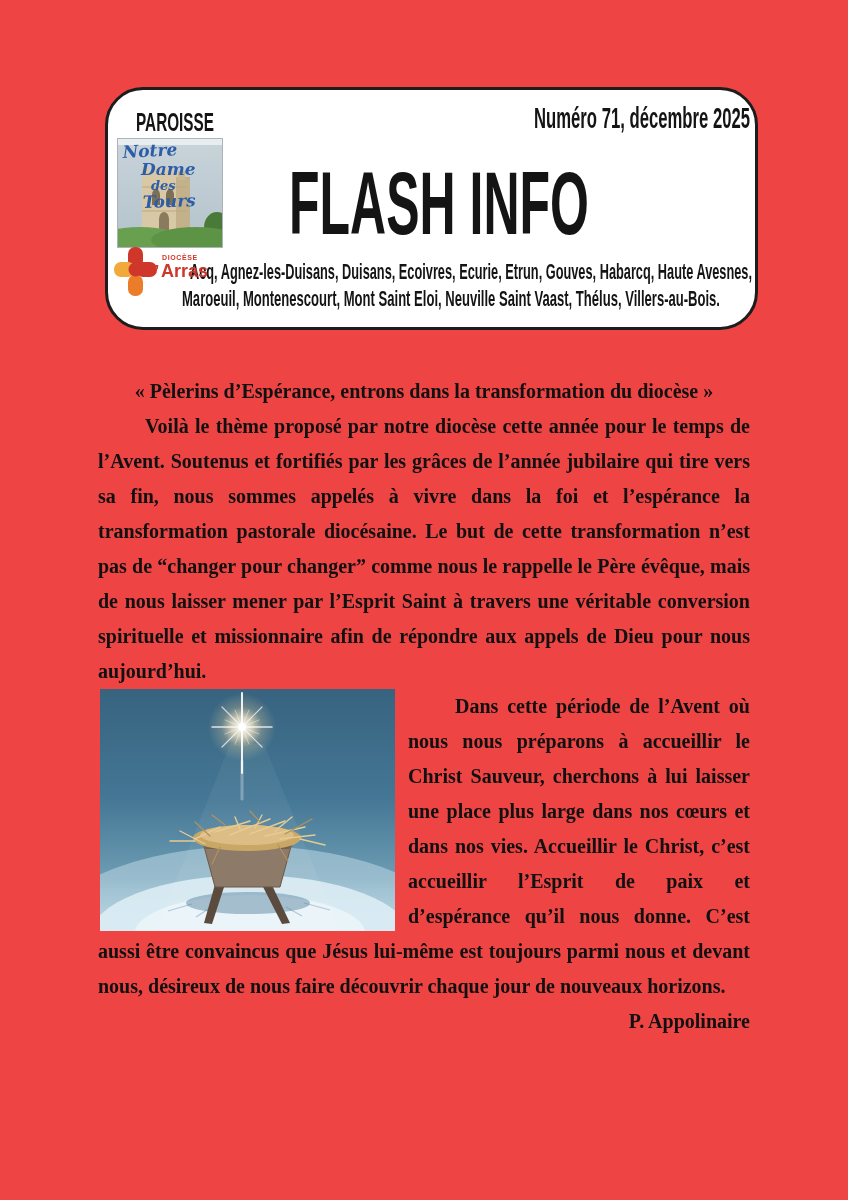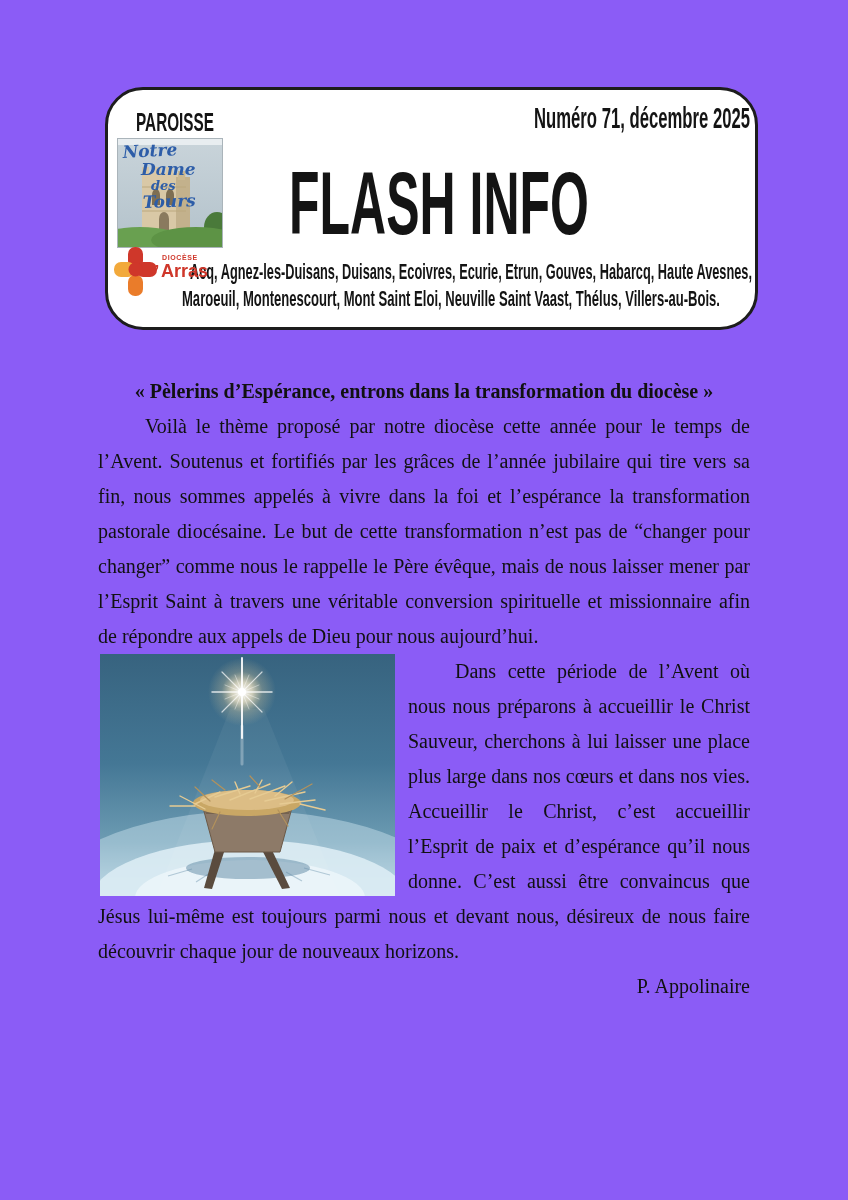--- a/index.html
+++ b/index.html
@@ -1,33 +1,33 @@
 <!DOCTYPE html>
 <html><head>
 <meta charset="utf-8">
 <style>
   html,body{margin:0;padding:0;background:#ffffff;}
-  .page{position:relative;width:848px;height:1200px;background:#8b5cf6;overflow:hidden;
+  .page{position:relative;width:848px;height:1200px;background:#ef4444;overflow:hidden;
         font-family:"Liberation Serif",serif;color:#111;}
   
   .masthead{position:relative;box-sizing:border-box;margin:87px 0 0 105px;width:653px;height:243px;
             border:3px solid #1d1d1d;border-radius:38px;background:#fff;}
   .mast-svg{position:absolute;left:0;top:0;}
   text.cond{font-family:"Liberation Sans",sans-serif;font-weight:700;fill:#141414;}
   .parishlogo{position:absolute;left:9px;top:48px;width:106px;height:110px;}
   .parishlogo svg{border:1px solid #aab4ba;}
   .arraslogo{position:absolute;left:5px;top:156px;width:112px;height:54px;}
   .script{font-family:"DejaVu Serif",serif;font-style:italic;font-weight:700;fill:#2d5da8;}
   .arrastext{font-family:"Liberation Sans",sans-serif;font-weight:700;fill:#cf372a;}
   
   .content{margin:44px 42px 0 98px;width:652px;}
   .content h1{font:700 20px/35px "Liberation Serif",serif;text-align:center;margin:0 0 0 0;}
   .content p{font:20px/35px "Liberation Serif",serif;text-align:justify;margin:0;}
-  .content p.indent{text-indent:47px;}
-  .content p.sig{text-align:right;font-weight:400;}
+  .content p.indent{text-indent:47px;font-weight:bold;}
+  .content p.sig{text-align:right;font-weight:700;}
   .illus{float:left;width:295px;height:242px;margin:0 13px 0 2px;}
 </style>
 </head>
 <body>
 
 <div class="page">
 
   <div class="masthead">
     <svg class="mast-svg" width="647" height="237" viewBox="0 0 647 237">
       <text class="cond" x="28" y="41" font-size="26" textLength="78" lengthAdjust="spacingAndGlyphs">PAROISSE</text>

